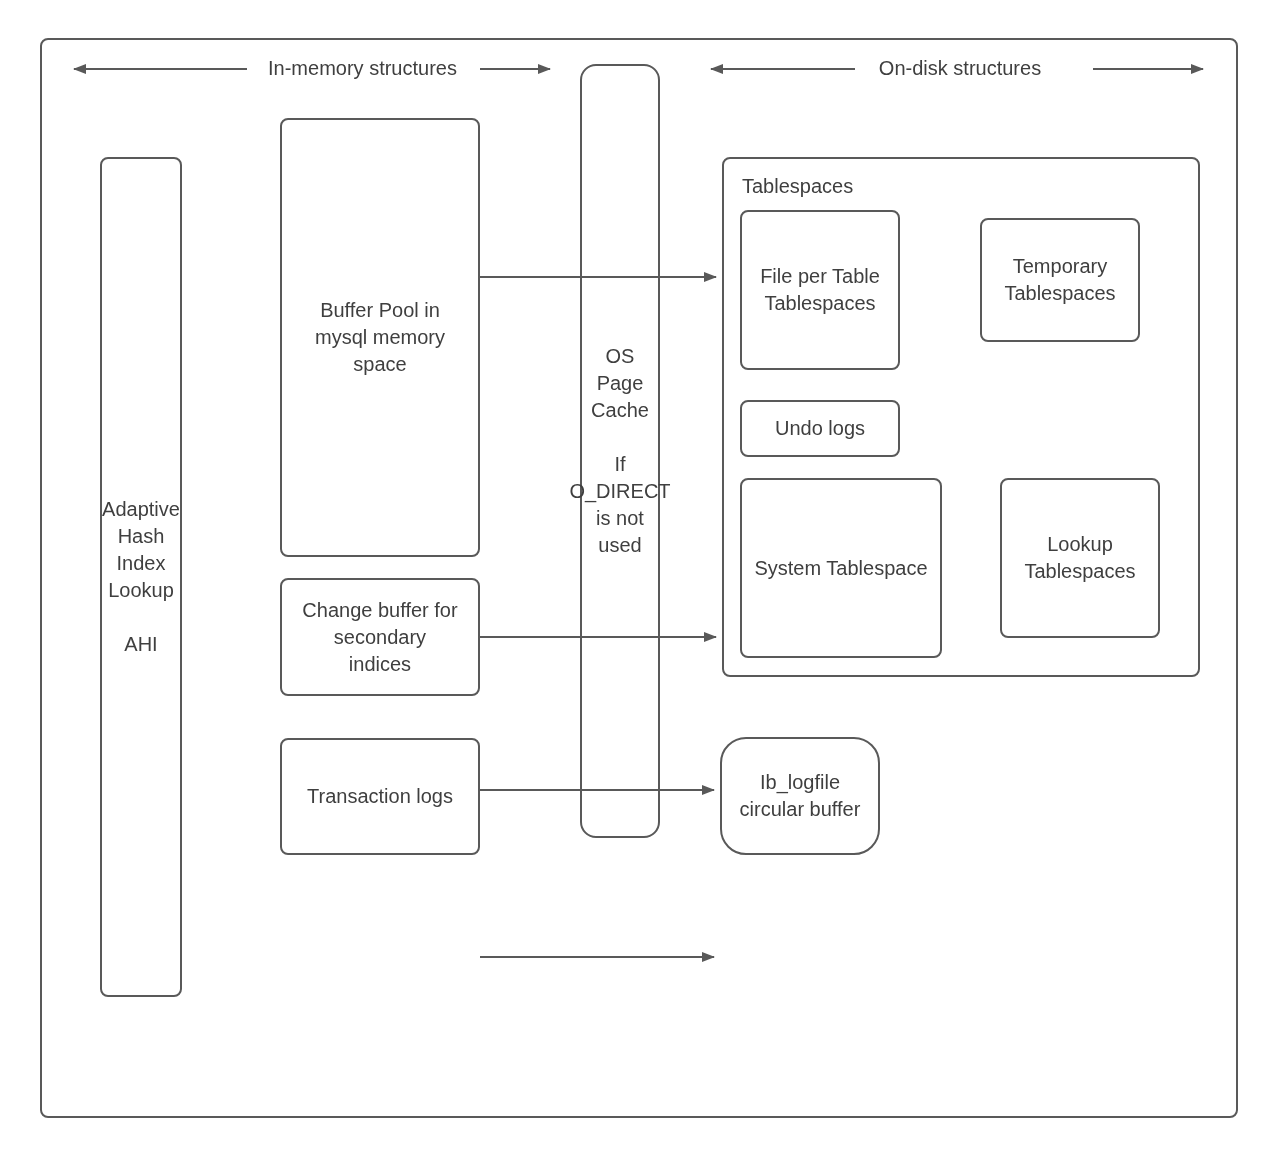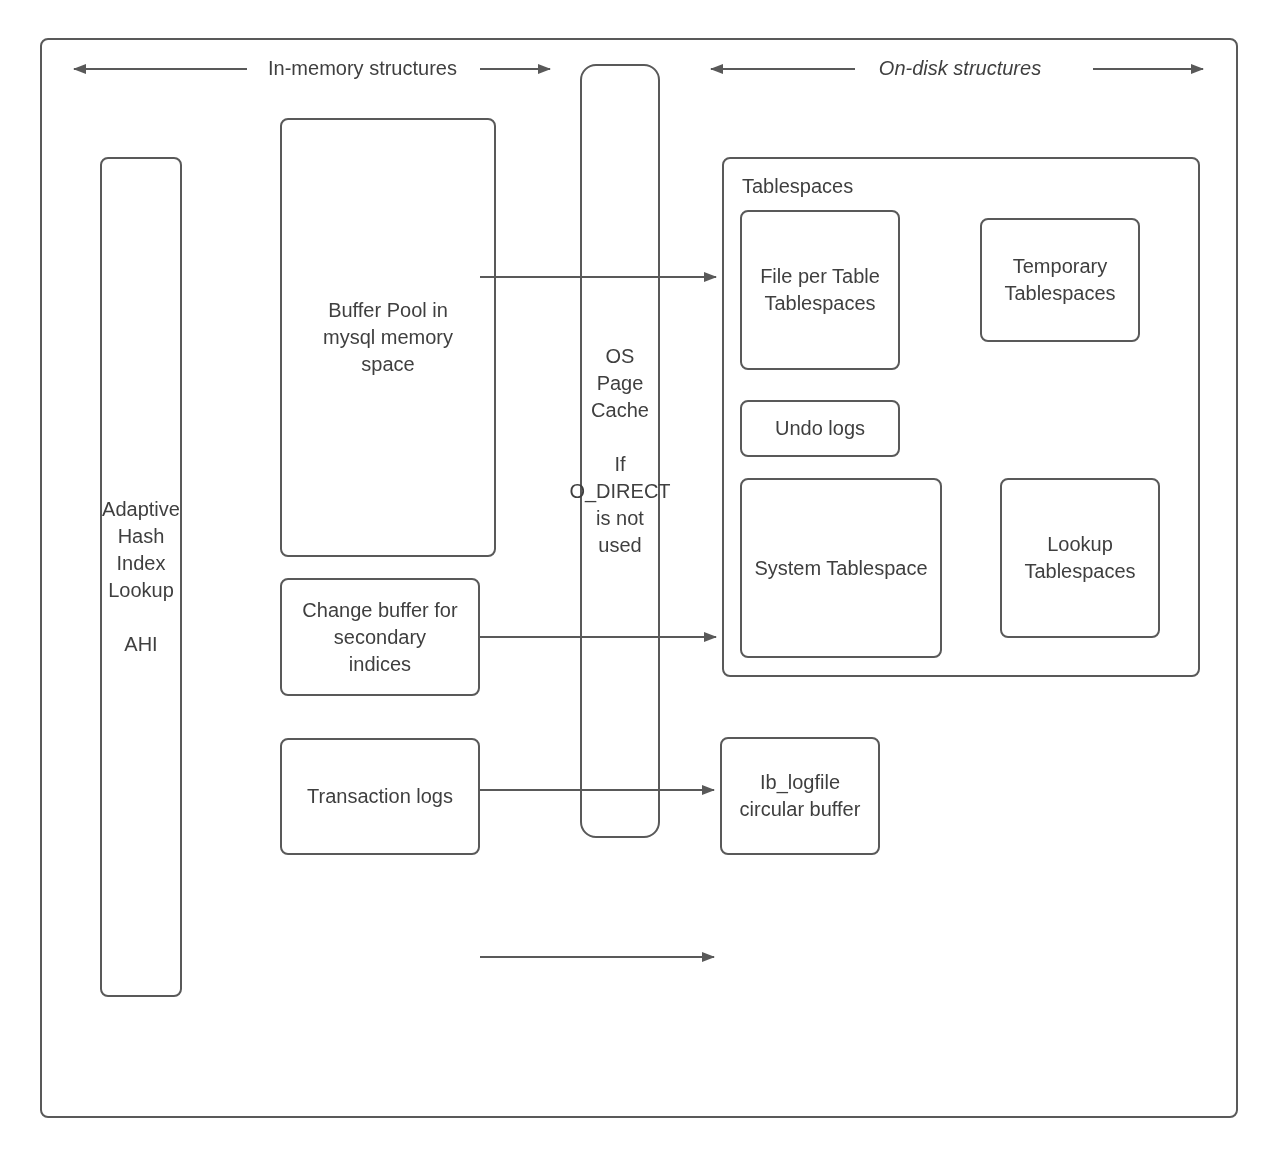--- a/index.html
+++ b/index.html
@@ -50,36 +50,36 @@
     position: absolute;
     left: 0; top: 0;
     width: 1280px; height: 1160px;
     pointer-events: none;
   }
   .arrow-layer line { stroke: var(--stroke); stroke-width: 2; }
 
   
   #outer-frame      { left: 40px;  top: 38px;  width: 1198px; height: 1080px; }
   #ahi-box          { left: 100px; top: 157px; width: 82px;   height: 840px; }
-  #buffer-pool-box  { left: 280px; top: 118px; width: 216px;  height: 439px; }
+  #buffer-pool-box  { left: 280px; top: 118px; width: 200px;  height: 439px; }
   #os-cache-box     { left: 580px; top: 64px;  width: 80px;   height: 774px; border-radius: 16px; background: transparent; }
   #change-buffer-box{ left: 280px; top: 578px; width: 200px;  height: 118px; }
   #txn-logs-box     { left: 280px; top: 738px; width: 200px;  height: 117px; }
   #repl-logs-box    { left: 280px; top: 898px; width: 200px;  height: 117px; }
   #tablespaces-box  { left: 722px; top: 157px; width: 478px;  height: 520px; }
   #tablespaces-label{ left: 742px; top: 174px; }
   #fpt-box          { left: 740px; top: 210px; width: 160px;  height: 160px; }
   #temp-box         { left: 980px; top: 218px; width: 160px;  height: 124px; }
   #undo-box         { left: 740px; top: 400px; width: 160px;  height: 57px; }
   #system-box       { left: 740px; top: 478px; width: 202px;  height: 180px; }
   #general-box      { left: 1000px;top: 478px; width: 160px;  height: 160px; }
-  #iblog-box        { left: 720px; top: 737px; width: 160px;  height: 118px; }
+  #iblog-box        { left: 720px; top: 737px; width: 160px;  height: 118px; border-radius: 26px; }
   #binlog-box       { left: 720px; top: 877px; width: 160px;  height: 120px; }
   #in-memory-label  { left: 250px; top: 56px;  width: 225px; }
-  #on-disk-label    { left: 860px; top: 56px;  width: 200px; font-style: italic; }
+  #on-disk-label    { left: 860px; top: 56px;  width: 200px; }
 </style>
 </head>
 <body>
 
 <div class="canvas">
 
   <div class="frame" id="outer-frame"></div>
 
   <div class="label centered" id="in-memory-label">In-memory structures</div>
   <div class="label centered" id="on-disk-label">On-disk structures</div>

